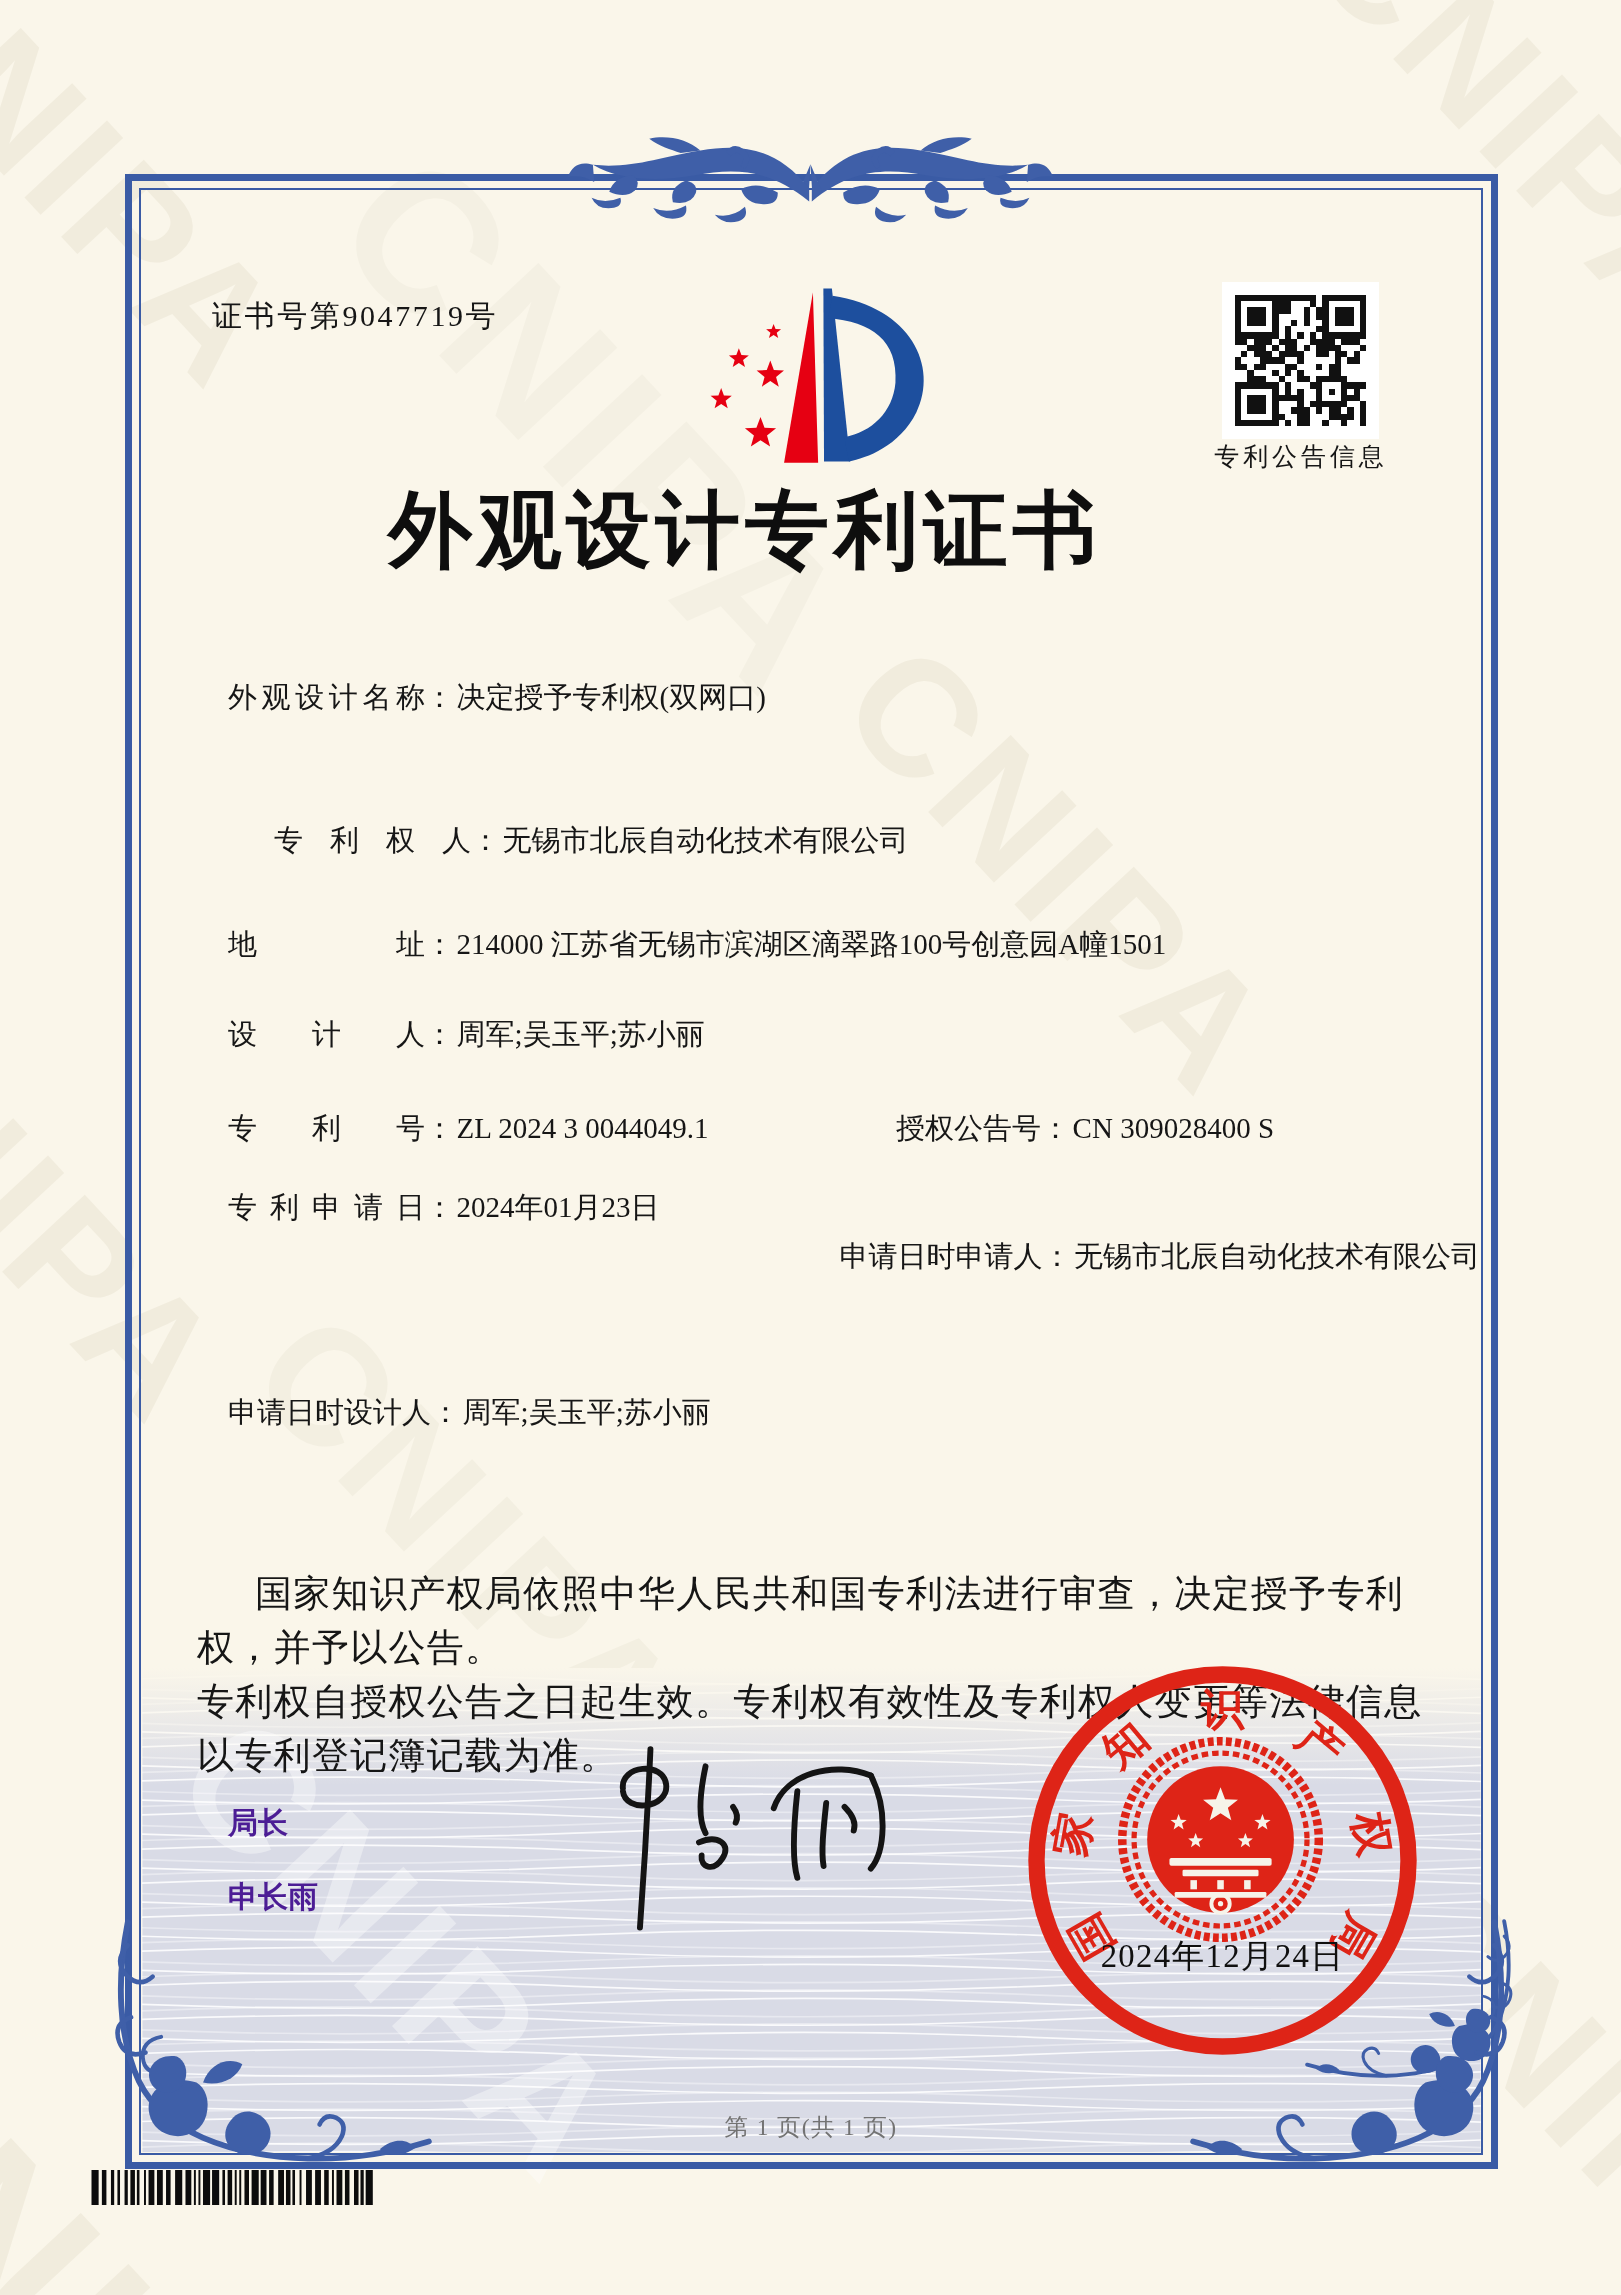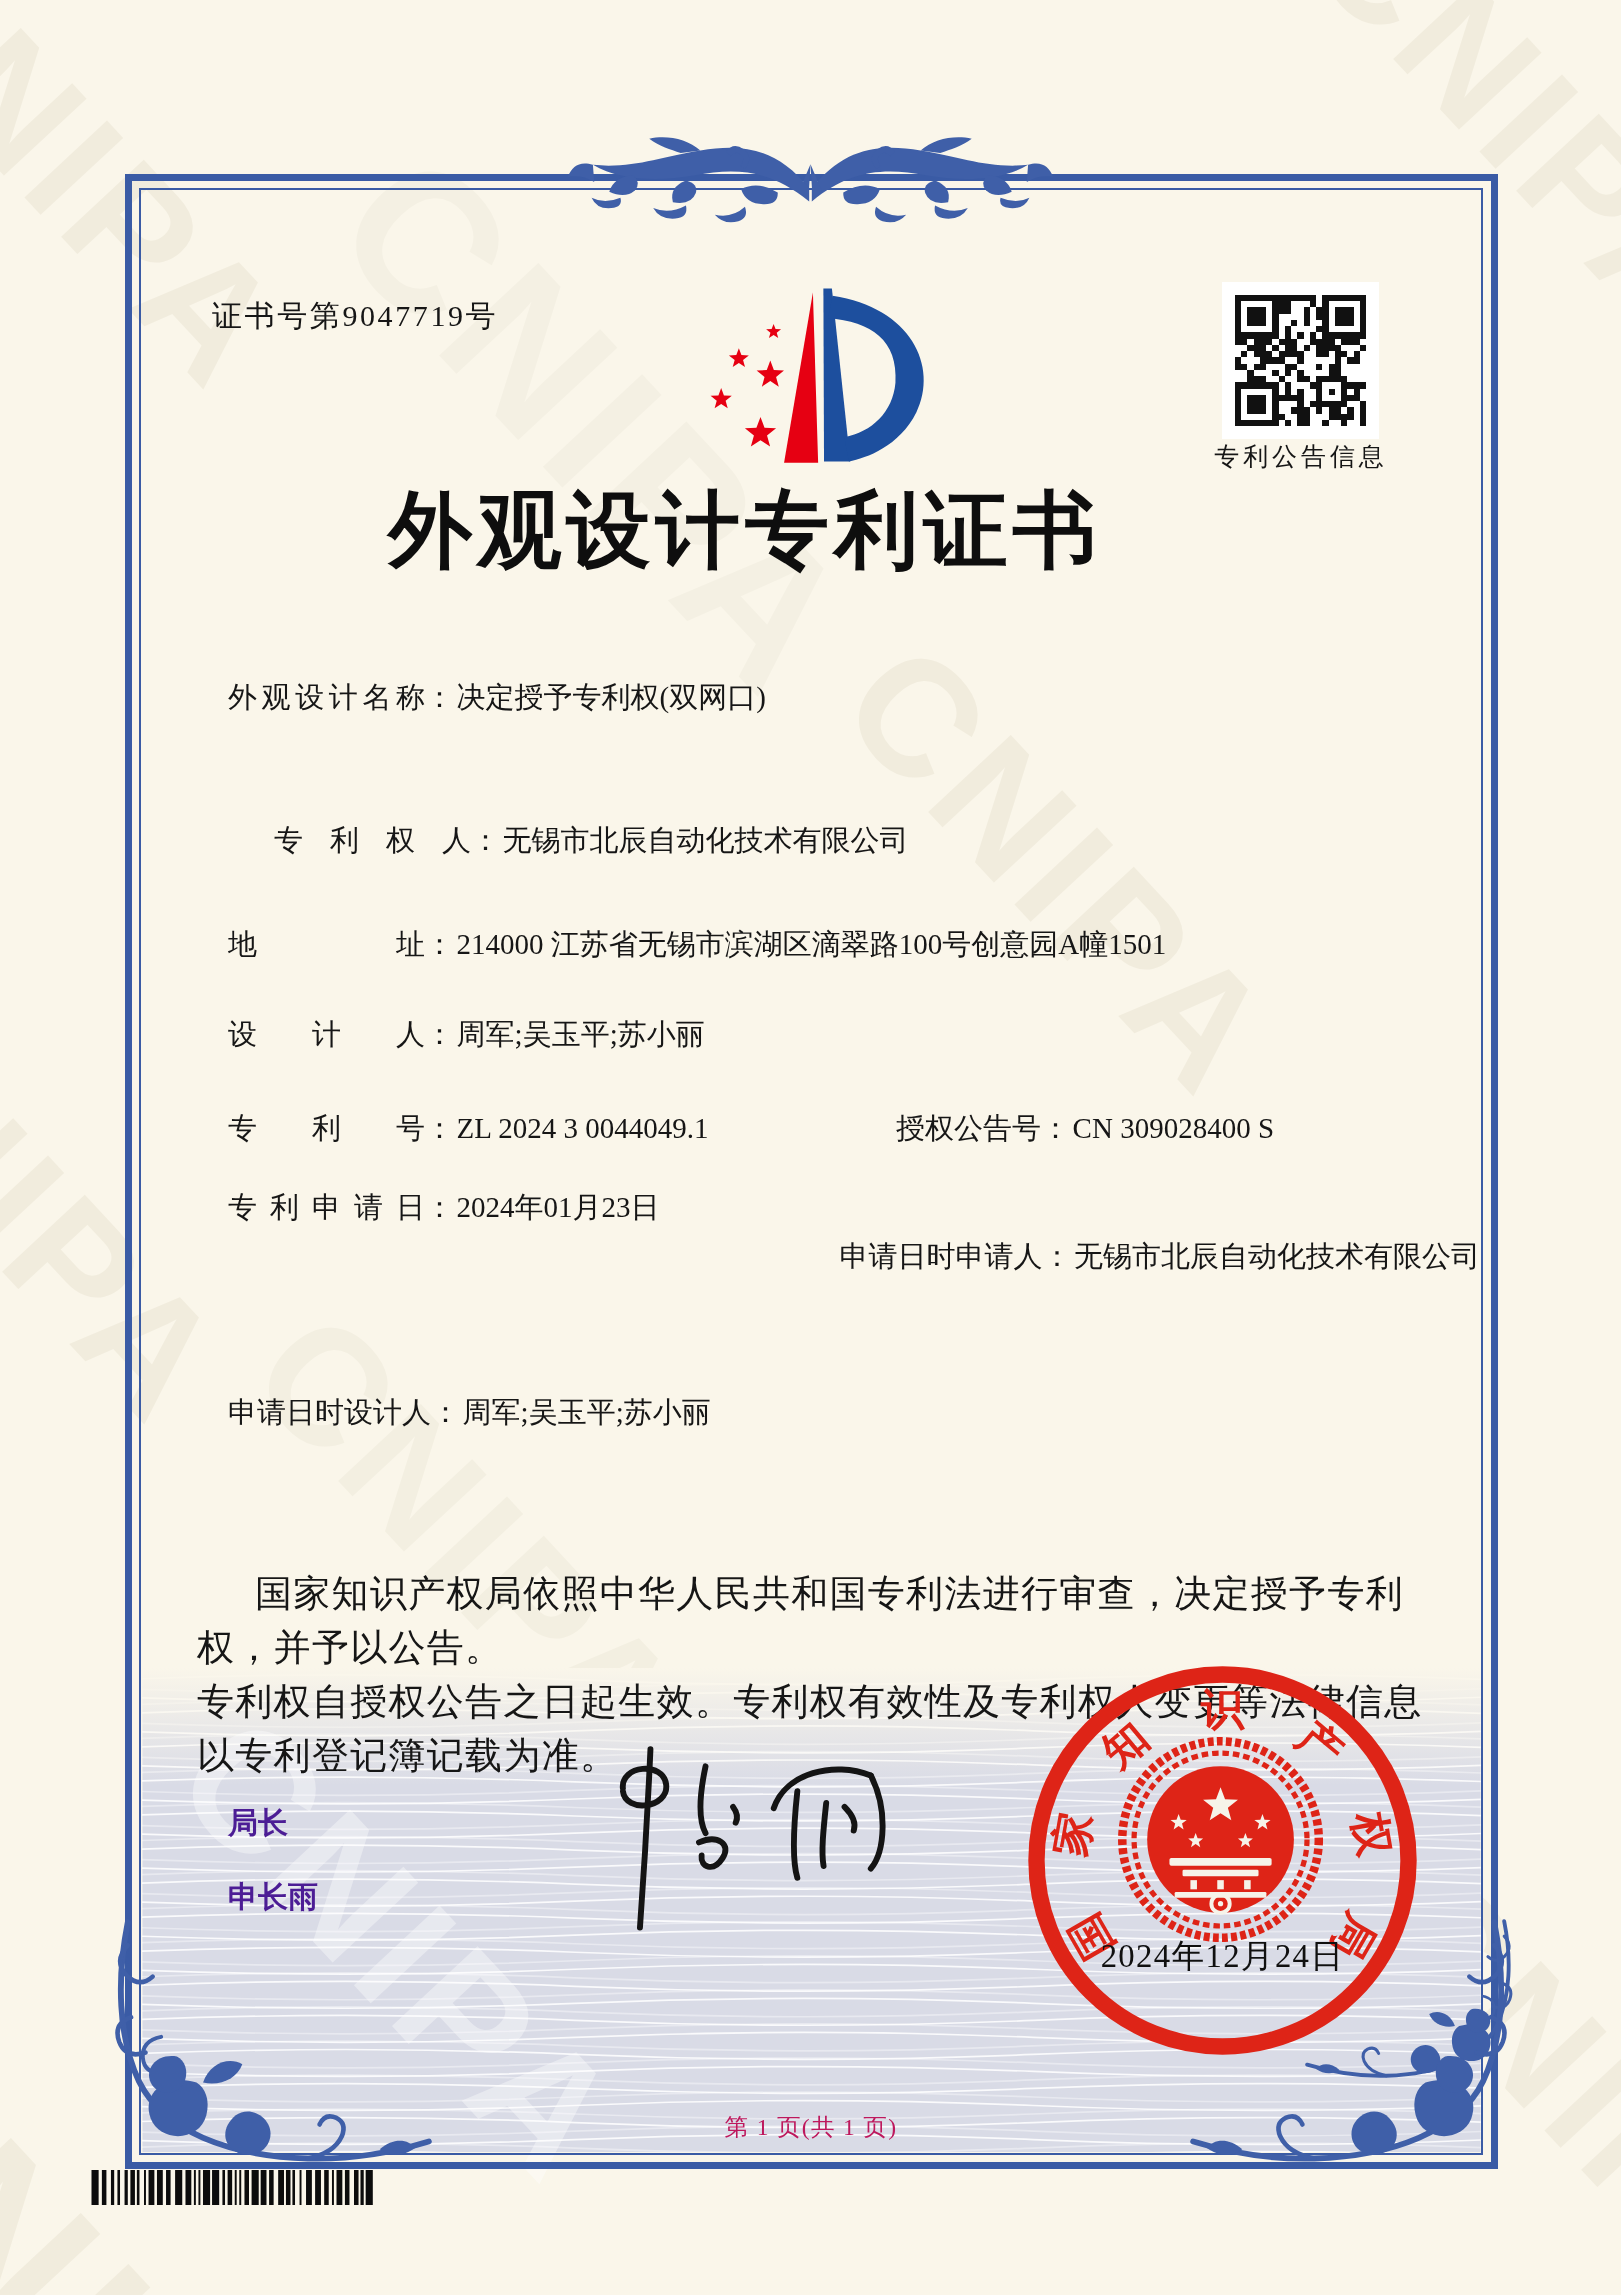--- a/index.html
+++ b/index.html
@@ -31,21 +31,21 @@
   .rcol{position:absolute;left:668px;top:0;}
   .stmt{position:absolute;left:197px;top:1567px;width:1232px;font-size:37px;line-height:54px;
       letter-spacing:1.3px;z-index:6;}
   .stmt .l1{display:block;text-indent:58px;}
   .stmt .l2{display:block;}
   .gov{position:absolute;left:228px;font-family:"Liberation Sans","DejaVu Sans",sans-serif;
       font-weight:700;font-size:30px;color:#4c1d95;z-index:6;}
   .sig{position:absolute;left:577px;top:1723px;z-index:6;}
   .seal{position:absolute;left:1026px;top:1664px;z-index:7;}
   .foot{position:absolute;left:139px;top:2111px;width:1344px;text-align:center;
-      font-size:23.6px;letter-spacing:1.3px;color:#be185d;z-index:6;}
+      font-size:23.6px;letter-spacing:1.3px;color:#737373;z-index:6;}
   .barcode{position:absolute;left:90px;top:2170px;z-index:6;}
   .orn-top{position:absolute;left:568px;top:128px;z-index:6;}
   .flourish{position:absolute;top:1919px;z-index:6;}
   .fl-left{left:98px;}
   .fl-right{left:1183px;transform:scaleX(-1);}
 </style>
 </head>
 <body>
 
 <div class="paper">

